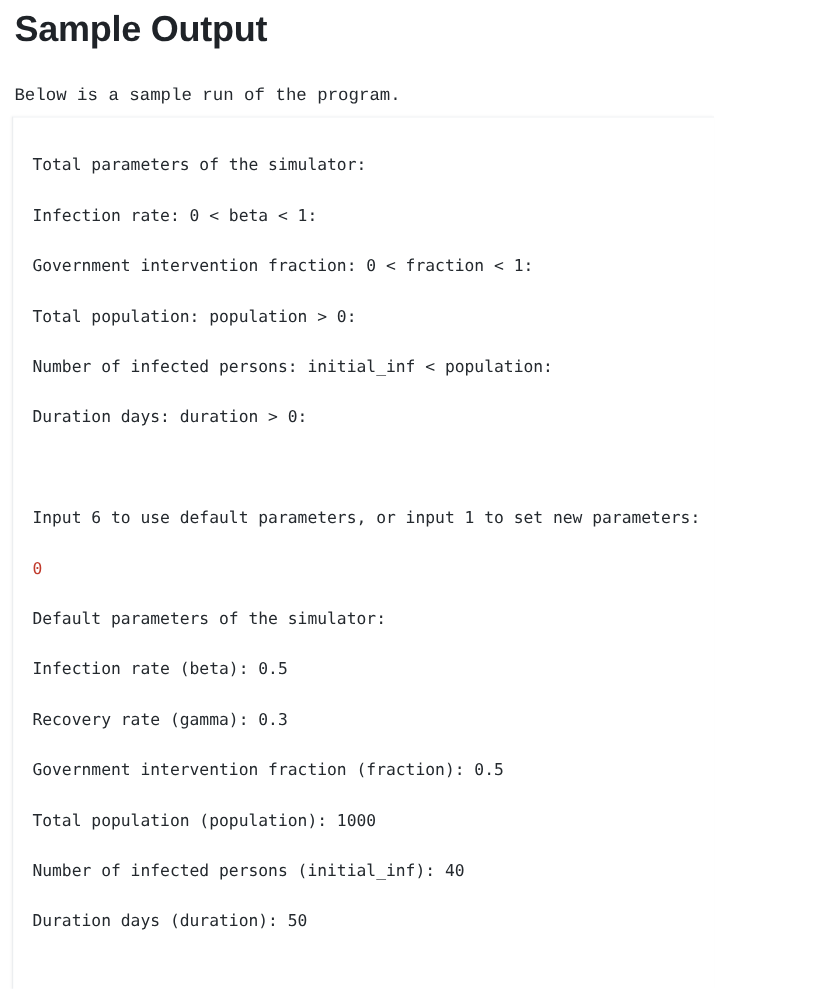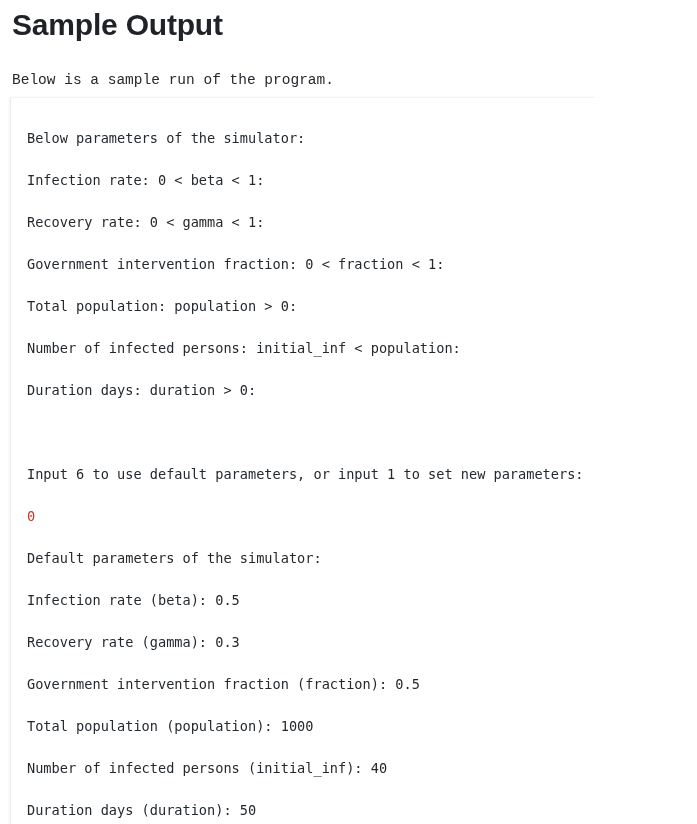--- a/index.html
+++ b/index.html
@@ -90,23 +90,22 @@
 <body>
 
 <div class="page">
 
   <h1 class="page-title">Sample Output</h1>
 
   <p class="intro-paragraph">Below is a sample run of the program.</p>
 
   <div class="code-block">
     <div class="code-inner">
-      <pre class="terminal" id="terminal-transcript"><span class="line output">Below parameters of the simulator:</span>
+      <pre class="terminal" id="terminal-transcript"><span class="line output">Total parameters of the simulator:</span>
 <span class="line output">Infection rate: 0 &lt; beta &lt; 1:</span>
-<span class="line output">Recovery rate: 0 &lt; gamma &lt; 1:</span>
 <span class="line output">Government intervention fraction: 0 &lt; fraction &lt; 1:</span>
 <span class="line output">Total population: population &gt; 0:</span>
 <span class="line output">Number of infected persons: initial_inf &lt; population:</span>
 <span class="line output">Duration days: duration &gt; 0:</span>
 <span class="line blank">&nbsp;</span>
 <span class="line output">Input 6 to use default parameters, or input 1 to set new parameters:</span>
 <span class="line user-input">0</span>
 <span class="line output">Default parameters of the simulator:</span>
 <span class="line output">Infection rate (beta): 0.5</span>
 <span class="line output">Recovery rate (gamma): 0.3</span>

